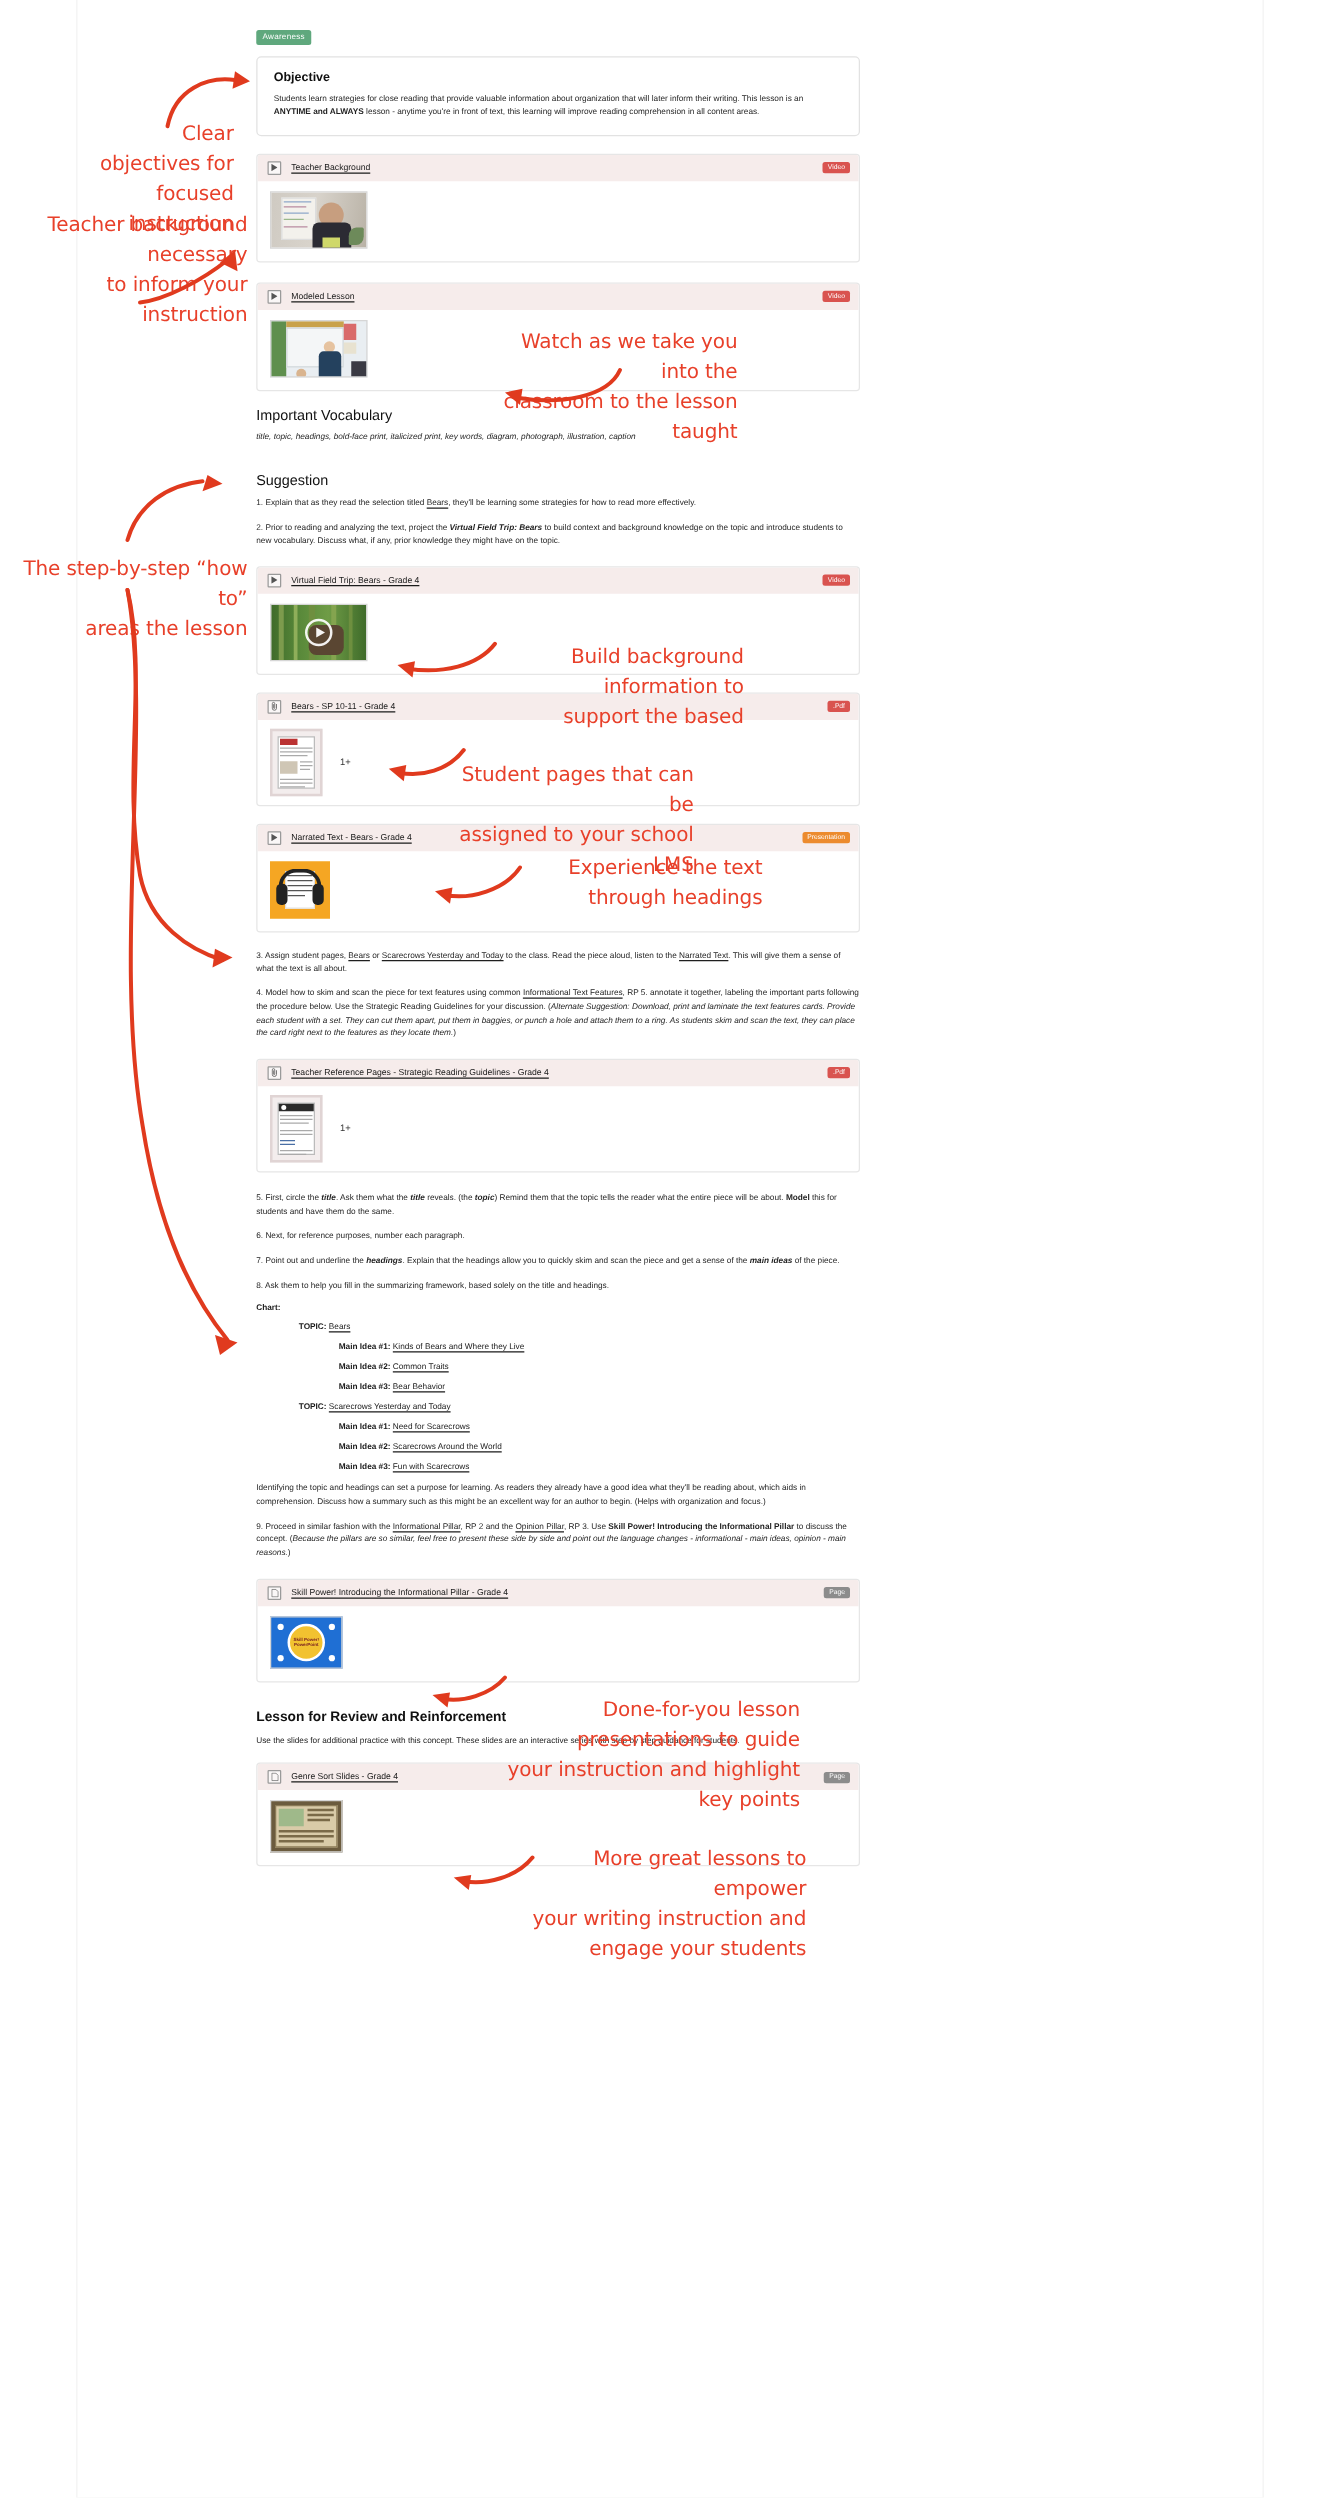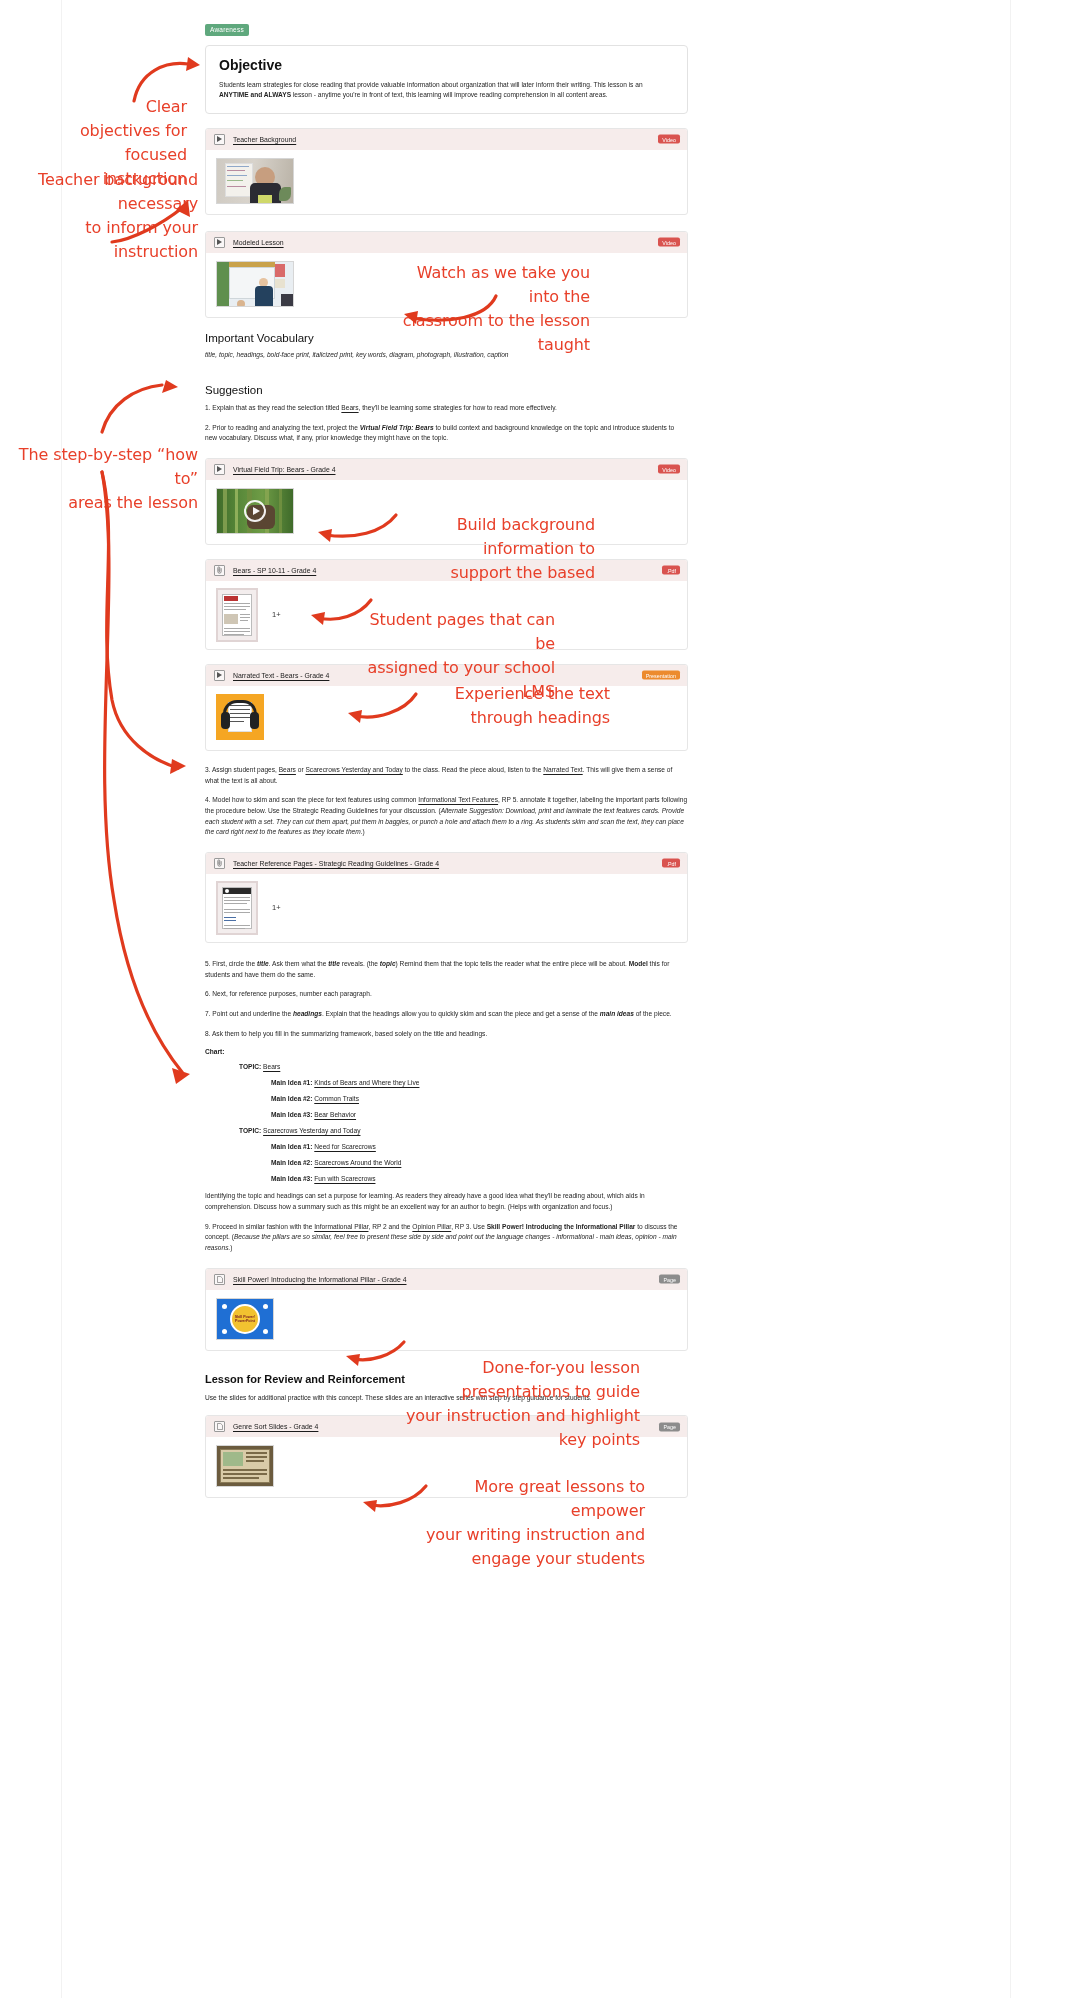--- a/index.html
+++ b/index.html
@@ -27,21 +27,21 @@
   }
   .tag-badge{
     display:inline-block; background:#5fa87d; color:#fff;
     font-size:6.5px; padding:2px 5px 2.5px 5px; border-radius:2px;
     letter-spacing:0.2px; margin-bottom:9px; font-weight:normal;
   }
   .objective-box{
     border:1px solid #e2e2e2; border-radius:4px; padding:11px 13px 12px 13px;
     margin-bottom:14px; background:#fff;
   }
-  .objective-title{ font-size:14px; font-weight:bold; margin:0 0 7px 0; color:#111;}
+  .objective-title{ font-size:10px; font-weight:bold; margin:0 0 7px 0; color:#111;}
   .objective-body{ font-size:6.6px; line-height:1.62; color:#1f1f1f; margin:0; }
   .objective-body b{ font-weight:bold; }
 
   
   .res-card{
     border:1px solid #e6e6e6; border-radius:3px; margin-bottom:13px;
     background:#fff; overflow:hidden;
   }
   .res-head{
     background:#f6eceb; display:flex; align-items:center; gap:8px;

